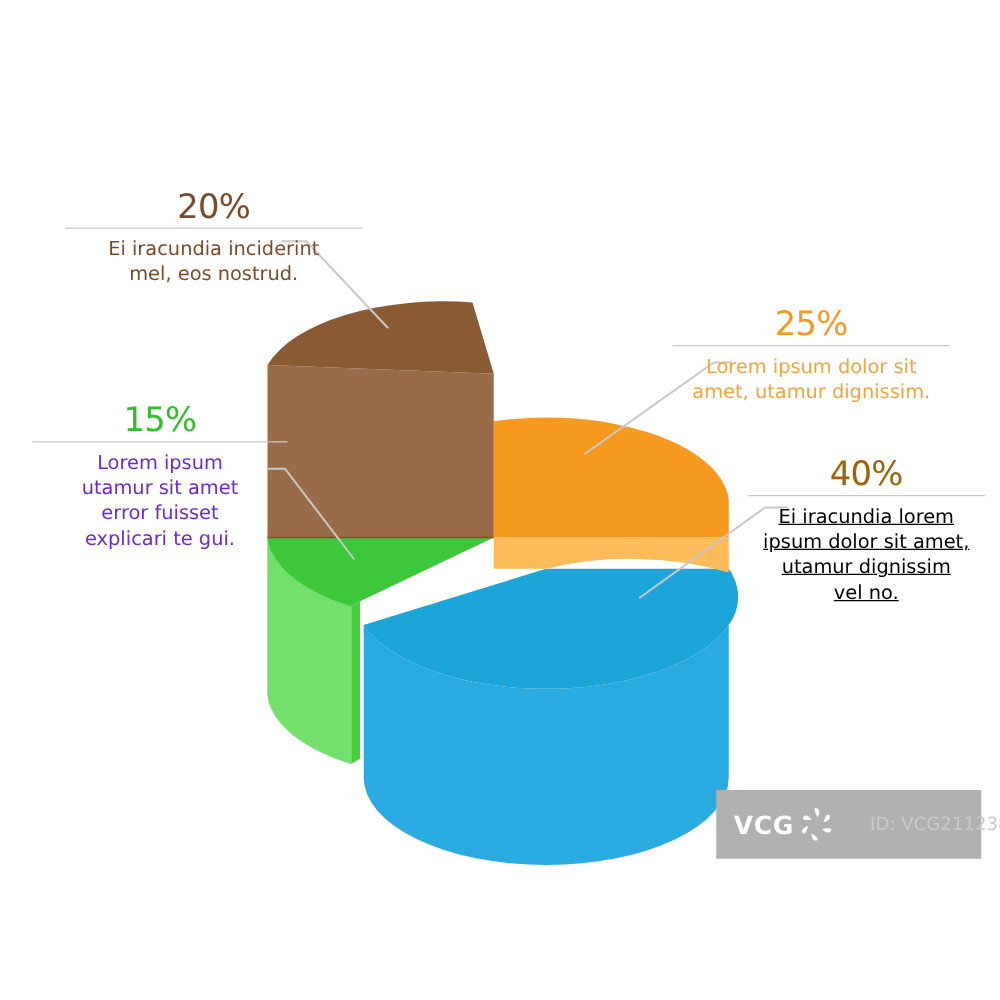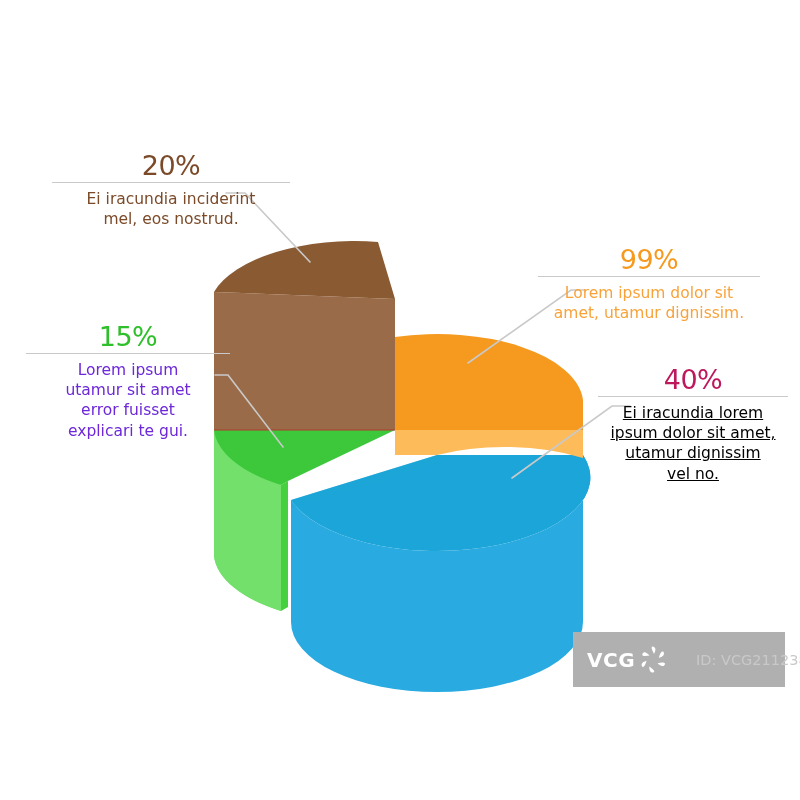--- a/index.html
+++ b/index.html
@@ -87,21 +87,21 @@
   #callout-orange .desc { color: #f8a33a; }
 
   
   #callout-blue {
     left: 598px;
     top: 366px;
     width: 190px;
     text-align: center;
     color: #1b9ad4;
   }
-  #callout-blue .pct { color: #be185d; }
+  #callout-blue .pct { color: #a16207; }
   #callout-blue .desc { color: #000000; text-decoration: underline; }
 
   
   #watermark {
     position: absolute;
     left: 573px;
     top: 632px;
     width: 212px;
     height: 55px;
     background: #b0b0b0;
@@ -233,21 +233,21 @@
     <div class="rule"></div>
     <div class="desc">
       <span>Lorem ipsum</span><br>
       <span>utamur sit amet</span><br>
       <span>error fuisset</span><br>
       <span>explicari te gui.</span>
     </div>
   </div>
 
   <div class="callout" id="callout-orange">
-    <div class="pct">99%</div>
+    <div class="pct">25%</div>
     <div class="rule"></div>
     <div class="desc">
       <span>Lorem ipsum dolor sit</span><br>
       <span>amet, utamur dignissim.</span>
     </div>
   </div>
 
   <div class="callout" id="callout-blue">
     <div class="pct">40%</div>
     <div class="rule"></div>

